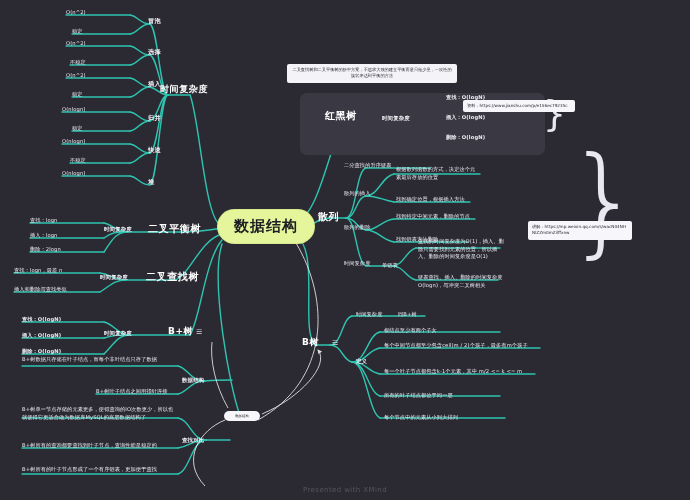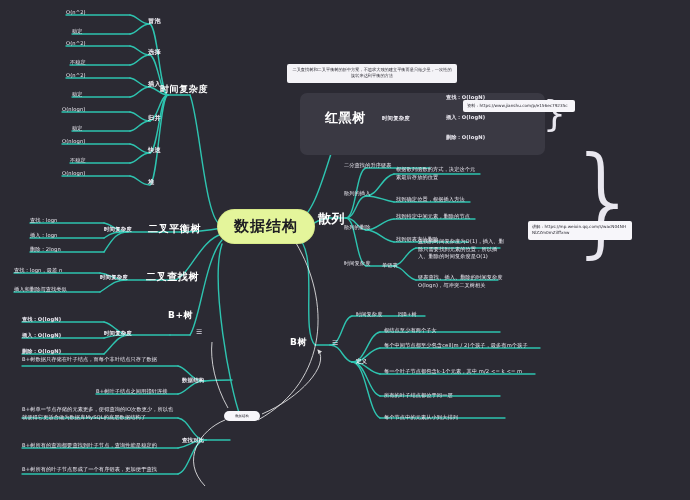--- a/index.html
+++ b/index.html
@@ -275,53 +275,53 @@
   <div class="node l2" style="left:104px;top:226px;font-size:5.4px;">时间复杂度</div>
   <div class="node leaf" style="left:30px;top:217px;">查找：logn</div>
   <div class="node leaf" style="left:30px;top:232px;">插入：logn</div>
   <div class="node leaf" style="left:30px;top:246px;">删除：2logn</div>
 
   <div class="node l1" style="left:146px;top:271px;font-size:10px;">二叉查找树</div>
   <div class="node l2" style="left:100px;top:274px;font-size:5.4px;">时间复杂度</div>
   <div class="node leaf" style="left:14px;top:267px;">查找：logn，最差 n</div>
   <div class="node leaf" style="left:14px;top:286px;">插入和删除与查找类似</div>
 
-  <div class="node l1" style="left:168px;top:310px;">B+树</div>
+  <div class="node l1" style="left:168px;top:326px;">B+树</div>
   <div class="node" style="left:196px;top:328px;font-size:7px;color:#dcd9e4;">☰</div>
   <div class="node l2" style="left:104px;top:330px;font-size:5.4px;">时间复杂度</div>
   <div class="node leaf" style="left:22px;top:316px;font-weight:bold;">查找：O(logN)</div>
   <div class="node leaf" style="left:22px;top:332px;font-weight:bold;">插入：O(logN)</div>
   <div class="node leaf" style="left:22px;top:348px;font-weight:bold;">删除：O(logN)</div>
 
   <div class="node l2" style="left:182px;top:377px;font-size:5.4px;">数据结构</div>
   <div class="node leaf wrap" style="left:22px;top:356px;width:150px;">B+树数据只存储在叶子结点，而每个非叶结点只存了数据</div>
   <div class="node leaf wrap" style="left:96px;top:388px;width:84px;">B+树叶子结点之间用指针连接</div>
 
   <div class="node l2" style="left:182px;top:437px;font-size:5.4px;">查找对比</div>
   <div class="node leaf wrap" style="left:22px;top:406px;width:152px;">B+树单一节点存储的元素更多，使得查询的IO次数更少，所以也就使得它更适合做为数据库MySQL的底层数据结构了</div>
   <div class="node leaf wrap" style="left:22px;top:442px;width:152px;">B+树所有的查询都要查找到叶子节点，查询性能是稳定的</div>
   <div class="node leaf wrap" style="left:22px;top:466px;width:152px;">B+树所有的叶子节点形成了一个有序链表，更加便于查找</div>
 
   <div class="pill" style="left:224px;top:411px;width:26px;">数据结构</div>
 
   <div class="note" style="left:287px;top:64px;width:160px;">二叉查找树和二叉平衡树的折中方案，不追求大致的建立平衡而是只做少量，一次性的旋转来达到平衡的方法</div>
 
-  <div class="node l1" style="left:325px;top:110px;font-size:13px;">红黑树</div>
+  <div class="node l1" style="left:325px;top:110px;font-size:10px;">红黑树</div>
   <div class="node l2" style="left:382px;top:115px;font-size:5.4px;">时间复杂度</div>
   <div class="node leaf" style="left:446px;top:94px;font-weight:bold;">查找：O(logN)</div>
   <div class="node leaf" style="left:446px;top:114px;font-weight:bold;">插入：O(logN)</div>
   <div class="node leaf" style="left:446px;top:134px;font-weight:bold;">删除：O(logN)</div>
 
   <div class="bracket" style="left:543px;top:98px;font-size:36px;line-height:0.9;color:#e9e7ef;">}</div>
 
   <div class="callout" style="left:463px;top:100px;width:104px;">
     <span>资料：</span><span>https://www.jianshu.com/p/e156ec79235c</span>
   </div>
 
-  <div class="node l1" style="left:318px;top:211px;font-size:13px;">散列</div>
+  <div class="node l1" style="left:318px;top:211px;font-size:10px;">散列</div>
 
   <div class="node leaf" style="left:344px;top:162px;">二分查找的升序链表</div>
 
   <div class="node leaf" style="left:344px;top:190px;">散列的插入</div>
   <div class="node leaf wrap" style="left:396px;top:166px;width:84px;">根据散列函数的方式，决定这个元素最后存放的位置</div>
   <div class="node leaf" style="left:396px;top:196px;">找到确定位置，根据插入方法</div>
 
   <div class="node leaf" style="left:344px;top:224px;">散列的删除</div>
   <div class="node leaf" style="left:396px;top:213px;">找到特定中间元素，删除的节点</div>
   <div class="node leaf" style="left:396px;top:236px;">找到链表方法删除</div>
@@ -330,28 +330,29 @@
   <div class="node leaf" style="left:382px;top:262px;">单链表</div>
   <div class="node leaf wrap" style="left:418px;top:238px;width:86px;">查找的时间复杂度为O(1)，插入、删除只需要找到元素的位置，所以插入、删除的时间复杂度是O(1)</div>
   <div class="node leaf wrap" style="left:418px;top:274px;width:86px;">链表查找、插入、删除的时间复杂度O(logn)，与冲突二叉树相关</div>
 
   <div class="bracket" style="left:566px;top:152px;font-size:120px;line-height:0.82;color:#e9e7ef;font-weight:100;">}</div>
 
   <div class="callout" style="left:528px;top:221px;width:96px;">
     <span>讲解：</span><span>https://mp.weixin.qq.com/s/wacN04NHNlZZm0mZilffxnw</span>
   </div>
 
-  <div class="node l1" style="left:290px;top:337px;">B树</div>
+  <div class="node l1" style="left:302px;top:337px;">B树</div>
   <div class="node" style="left:332px;top:339px;font-size:7px;color:#dcd9e4;">☰</div>
 
   <div class="node leaf" style="left:356px;top:311px;">时间复杂度</div>
   <div class="node leaf" style="left:398px;top:311px;">同B+树</div>
 
   <div class="node l2" style="left:356px;top:358px;font-size:5.4px;">定义</div>
 
   <div class="node leaf" style="left:384px;top:327px;">根结点至少有两个子女</div>
   <div class="node leaf wrap" style="left:384px;top:342px;width:164px;">每个中间节点都至少包含ceil(m / 2)个孩子，最多有m个孩子</div>
   <div class="node leaf wrap" style="left:384px;top:368px;width:160px;">每一个叶子节点都包含k-1个元素，其中 m/2 &lt;= k &lt;= m</div>
   <div class="node leaf" style="left:384px;top:392px;">所有的叶子结点都位于同一层</div>
   <div class="node leaf" style="left:384px;top:414px;">每个节点中的元素从小到大排列</div>
 
+  <div class="watermark">Presented with XMind</div>
 
 </div>
 
 </body></html>

